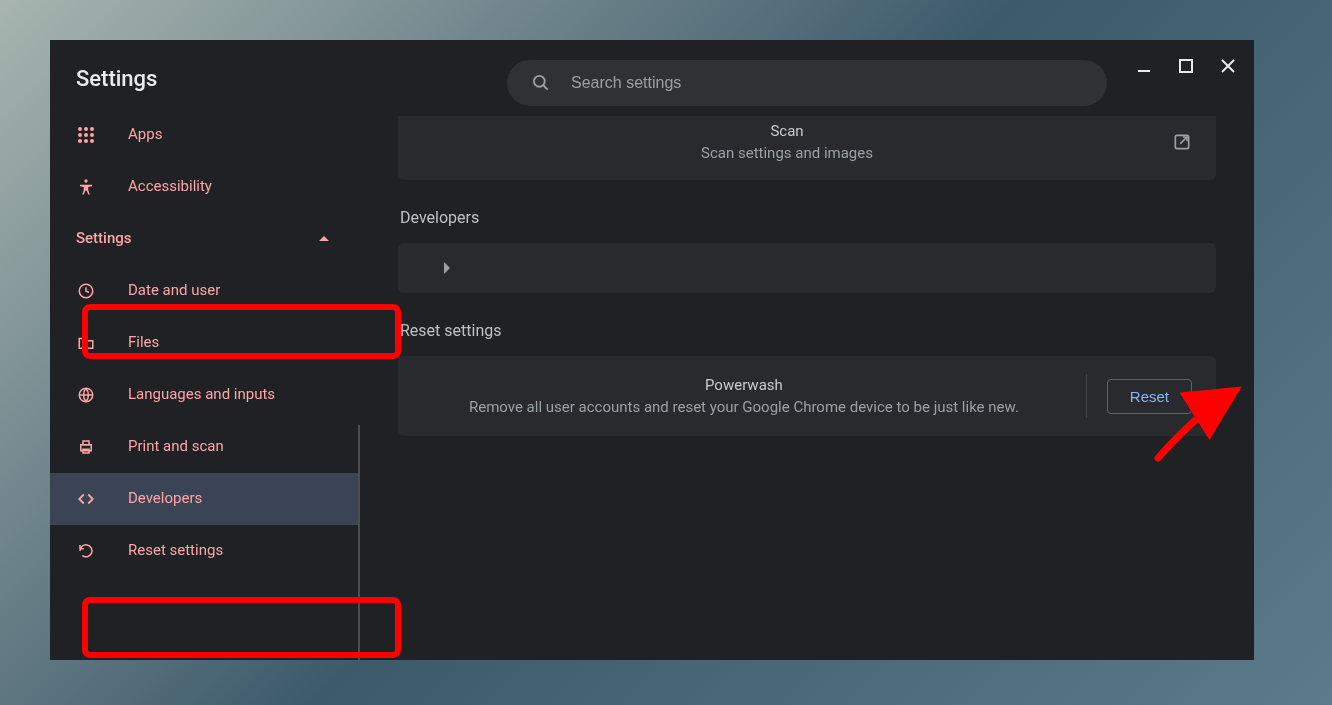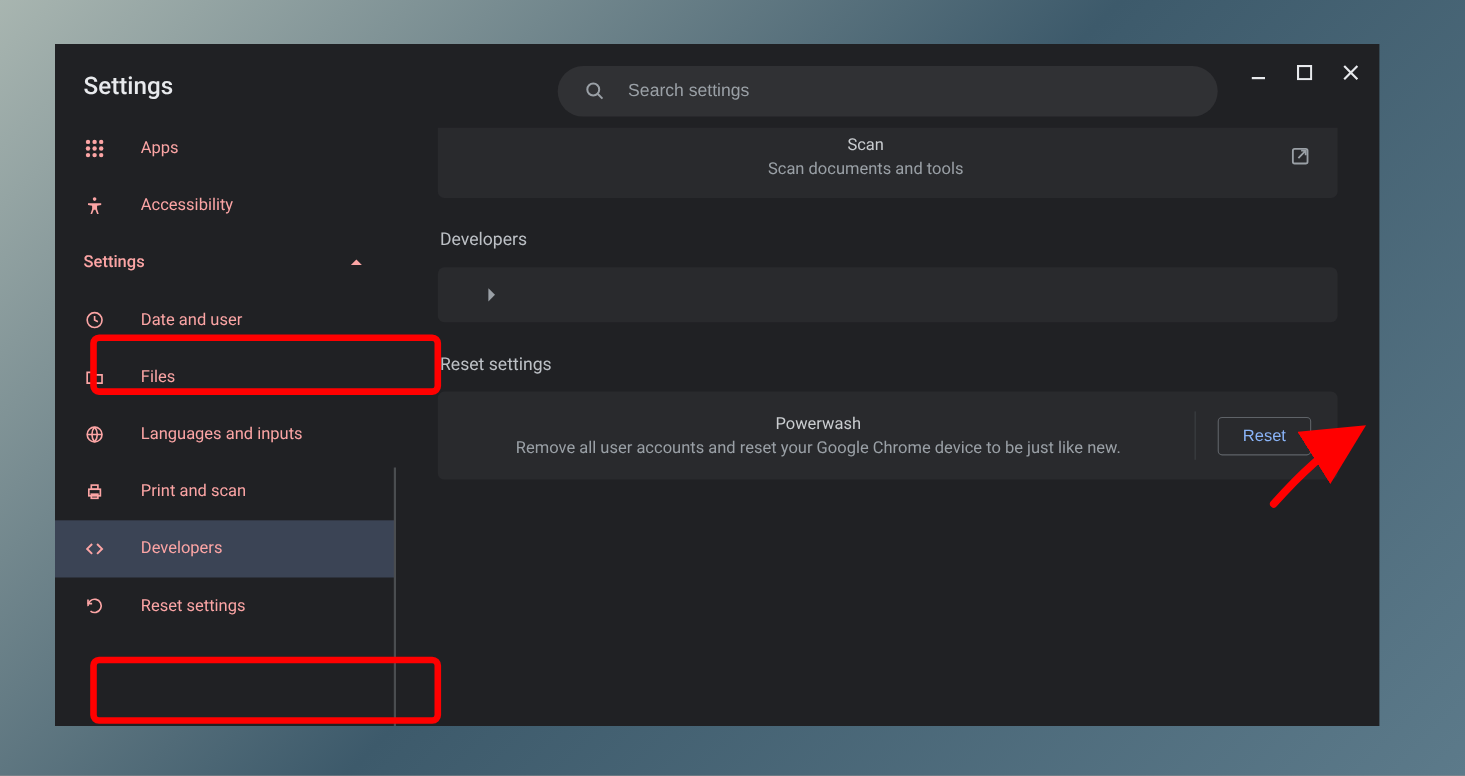--- a/index.html
+++ b/index.html
@@ -327,21 +327,21 @@
           <input type="text" placeholder="Search settings" style="">
         </div>
       </div>
 
       <div class="content">
 
         <div class="card partial-top">
           <div class="card-row">
             <div class="texts">
               <div class="title">Scan</div>
-              <div class="sub">Scan documents and tools</div>
+              <div class="sub">Scan settings and images</div>
             </div>
             <div class="action-icon">
               <svg width="20" height="20" viewBox="0 0 24 24" fill="none" stroke="currentColor" stroke-width="2">
                   <rect x="4" y="4" width="16" height="16" rx="2"></rect>
                   <path d="M10 14 L18 6 M13 6 h5 v5"></path>
                 </svg>
             </div>
           </div>
         </div>
 

